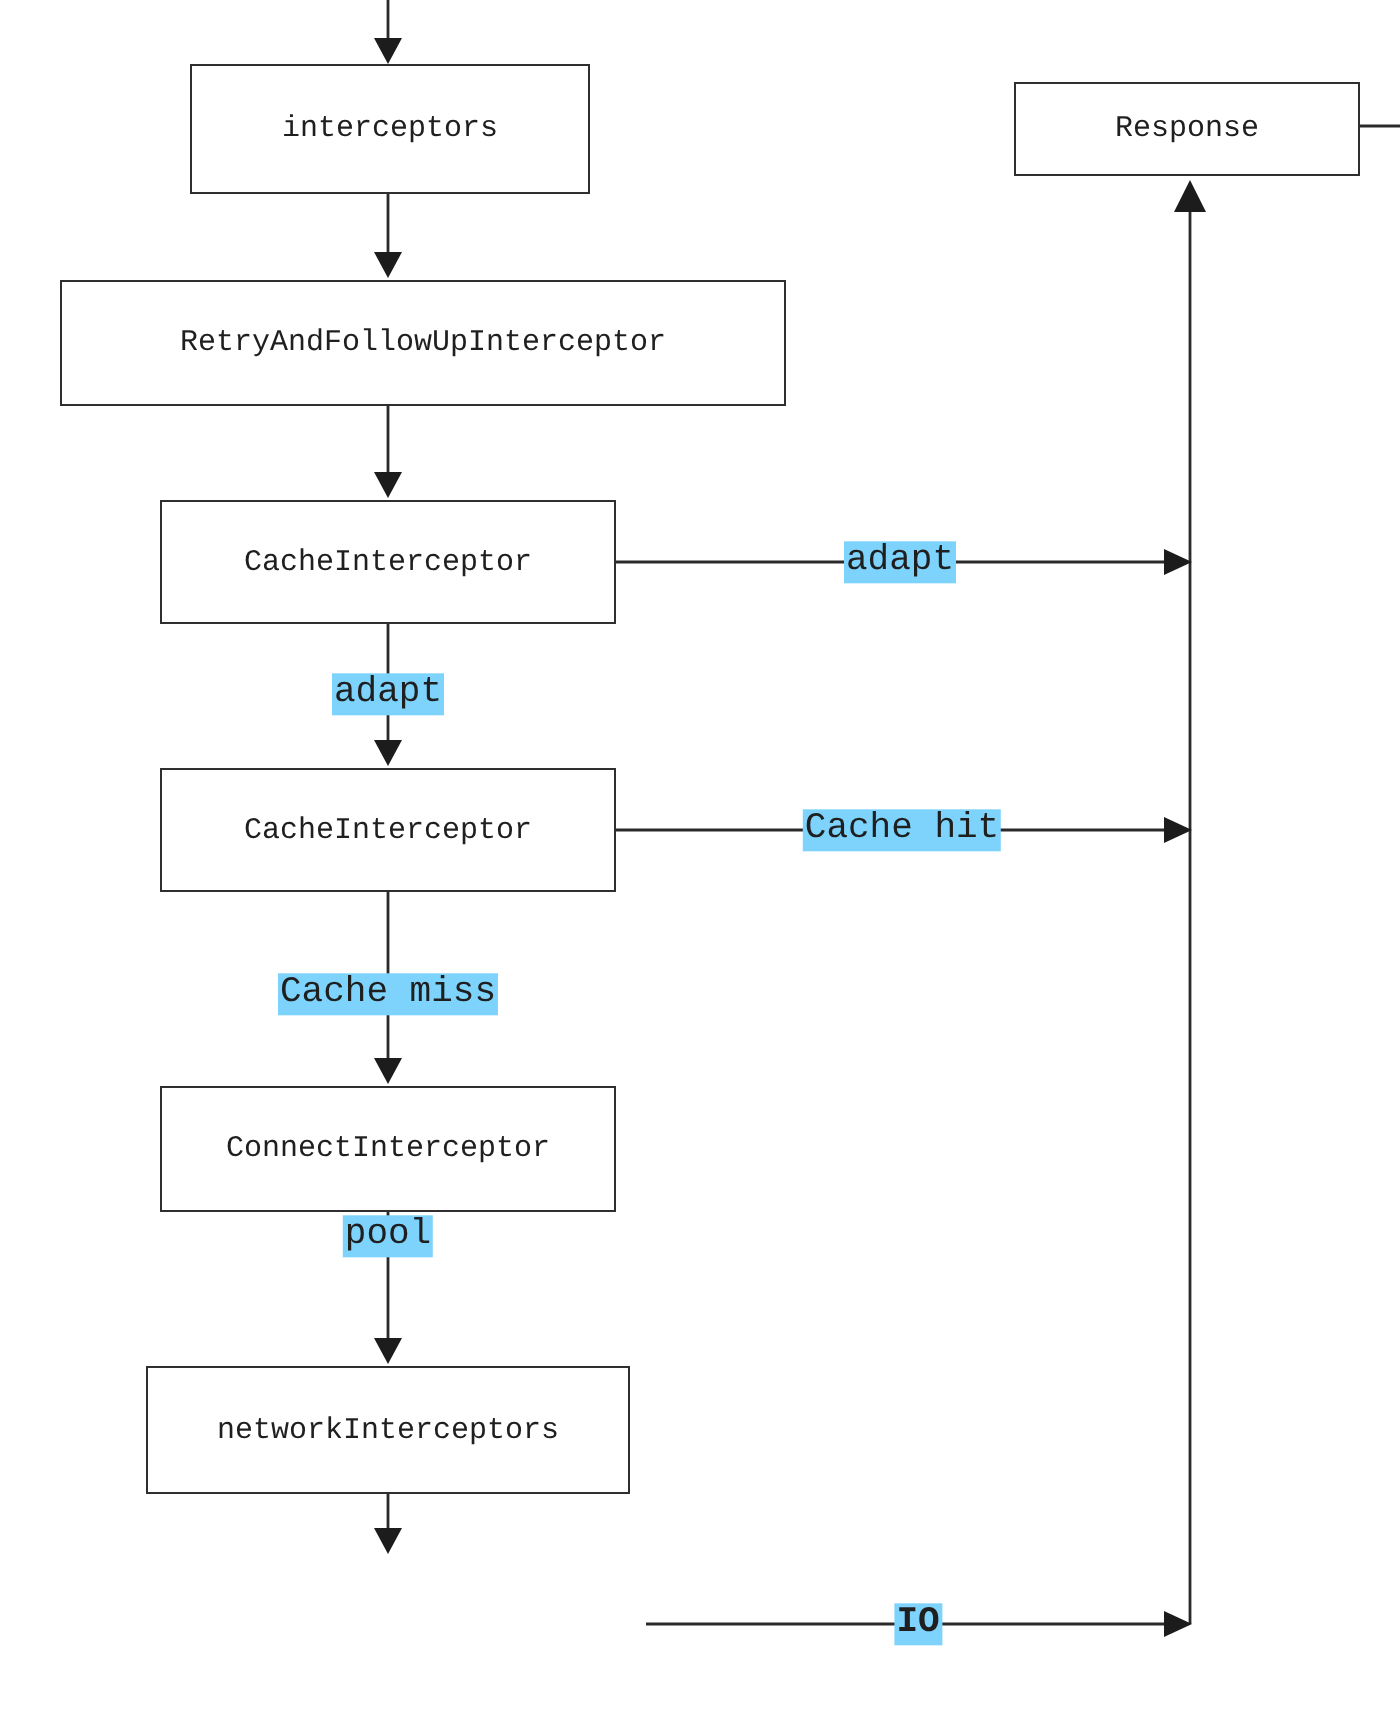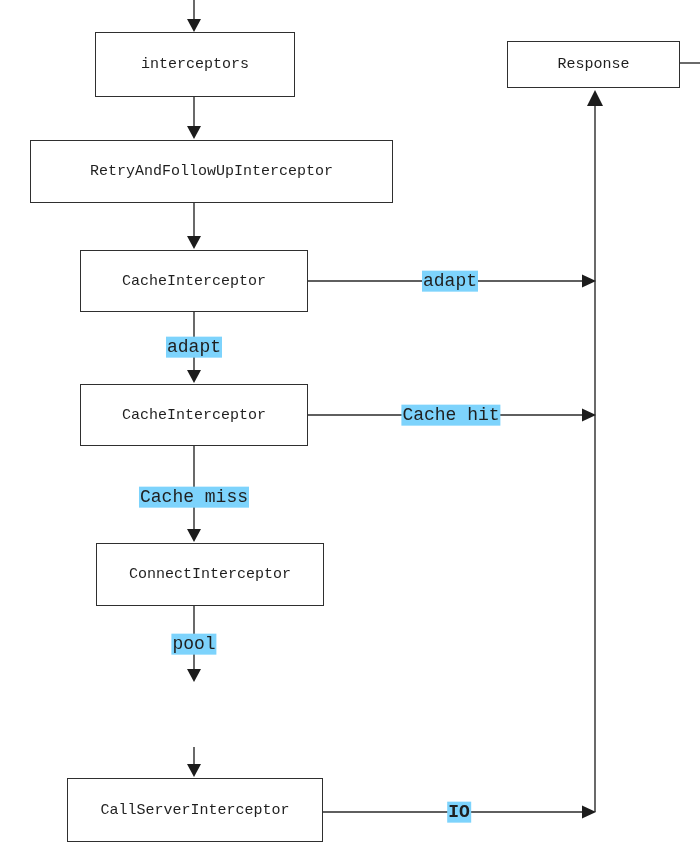--- a/index.html
+++ b/index.html
@@ -95,32 +95,32 @@
   </svg>
 
   <div class="node" style="left:95px; top:32px; width:200px; height:65px;">interceptors</div>
 
   <div class="node" style="left:30px; top:140px; width:363px; height:63px;">RetryAndFollowUpInterceptor</div>
 
   <div class="node" style="left:80px; top:250px; width:228px; height:62px;">CacheInterceptor</div>
 
   <div class="node" style="left:80px; top:384px; width:228px; height:62px;">CacheInterceptor</div>
 
-  <div class="node" style="left:80px; top:543px; width:228px; height:63px;margin-left:16px;">ConnectInterceptor</div>
+  <div class="node" style="left:80px; top:543px; width:228px; height:63px;">ConnectInterceptor</div>
 
+  <div class="node" style="left:73px; top:683px; width:242px; height:64px;">networkInterceptors</div>
 
-  <div class="node" style="left:67px; top:778px; width:256px; height:64px;">CallServerInterceptor</div>
 
   <div class="node" style="left:507px; top:41px; width:173px; height:47px;">Response</div>
 
   <div class="edge-label" style="left:194px; top:347px;">adapt</div>
 
   <div class="edge-label" style="left:194px; top:497px;text-align:center;">Cache miss</div>
 
-  <div class="edge-label" style="left:194px; top:644px;">pool</div>
+  <div class="edge-label" style="left:194px; top:618px;">pool</div>
 
   <div class="edge-label" style="left:450px; top:281px;">adapt</div>
 
   <div class="edge-label" style="left:451px; top:415px;text-align:right;">Cache hit</div>
 
   <div class="edge-label" style="left:459px; top:812px;font-weight:bold;">IO</div>
 
 
 </div>
 

